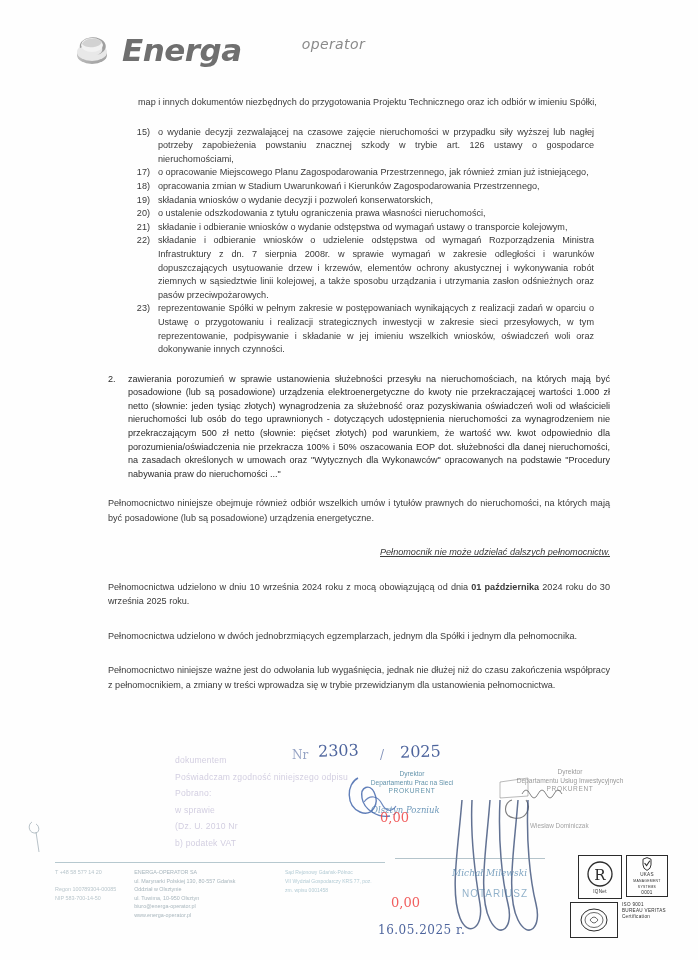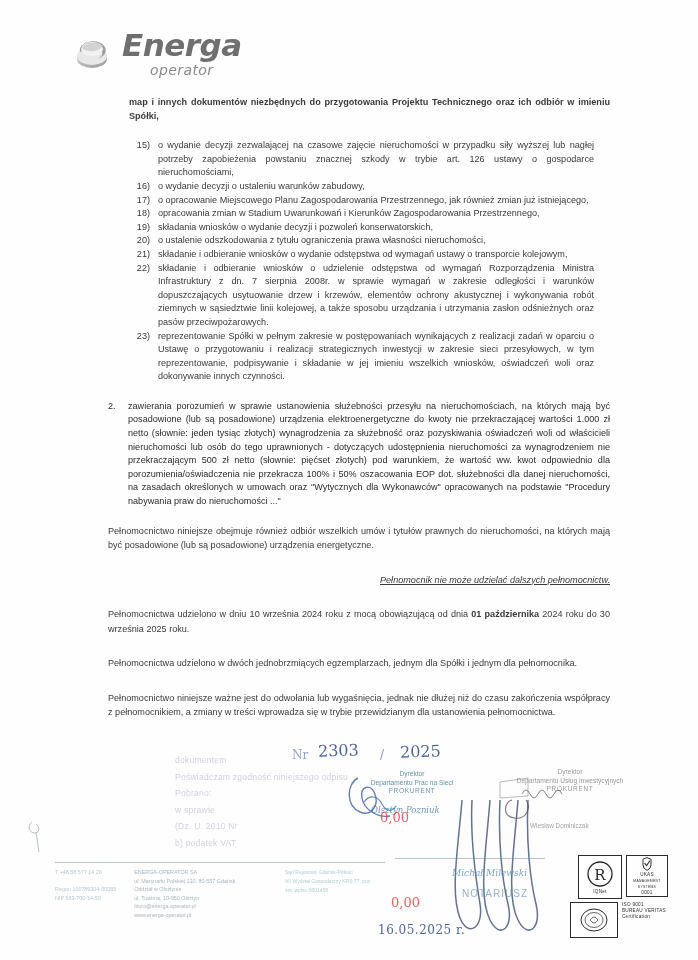--- a/index.html
+++ b/index.html
@@ -6,21 +6,21 @@
   body{
     width:698px;height:960px;position:relative;overflow:hidden;
     font-family:"Liberation Sans", sans-serif;
     color:#2b2b2b;
   }
   .page{position:absolute;inset:0;background:#fefefe;}
 
   
   .logo-block{position:absolute;left:72px;top:30px;display:flex;align-items:center;gap:10px;}
   .logo-mark{width:40px;height:40px;position:relative;flex:none;}
-  .logo-text{display:flex;flex-direction:column;line-height:1;}
+  .logo-text{display:flex;flex-direction:row;line-height:1;gap:32px;}
   .logo-word{
     font-size:31px;font-weight:bold;font-style:italic;letter-spacing:-0.5px;
     color:#6f6f6f;font-family:"DejaVu Sans", sans-serif;
   }
   .logo-sub{
     font-size:14px;color:#8a8a8a;font-style:italic;margin-top:2px;margin-left:28px;
     font-family:"DejaVu Sans", sans-serif;letter-spacing:0.4px;
   }
 
   
@@ -29,21 +29,21 @@
     font-size:9.1px;line-height:13.6px;text-align:justify;color:#3a3a3a;
     margin:0;
   }
   .num-list{list-style:none;margin:16px;padding:0;}
   .li{display:flex;margin:0;}
   .li .marker{
     width:26px;flex:none;text-align:right;padding-right:8px;
     font-size:9.1px;line-height:13.6px;color:#3a3a3a;
   }
   .li .content{flex:1;font-size:9.1px;line-height:13.6px;text-align:justify;color:#3a3a3a;}
-  .cont-indent{margin-left:21px;font-weight:bold;}
+  .cont-indent{margin-left:30px;}
 
   .para-block{margin-top:11px;}
   .para-2{display:flex;}
   .para-2 .marker{width:20px;flex:none;font-size:9.1px;line-height:13.6px;}
   .para-2 .content{flex:1;font-size:9.1px;line-height:13.6px;text-align:justify;}
 
   .free-p{margin-top:15px;font-size:9.1px;line-height:14.5px;text-align:justify;color:#3a3a3a;}
   .underline{text-decoration:underline;}
   .b{font-weight:bold;}
 
@@ -127,24 +127,20 @@
   </div>
 
   <div class="body">
 
     <p class="p cont-indent">map i innych dokumentów niezbędnych do przygotowania Projektu Technicznego oraz ich odbiór w imieniu Spółki,</p>
 
     <ul class="num-list">
       <li class="li">
         <span class="marker">15)</span>
         <span class="content">o wydanie decyzji zezwalającej na czasowe zajęcie nieruchomości w przypadku siły wyższej lub nagłej potrzeby zapobieżenia powstaniu znacznej szkody w trybie art. 126 ustawy o gospodarce nieruchomościami,</span>
-      </li>
-      <li class="li">
-        <span class="marker">16)</span>
-        <span class="content">o wydanie decyzji o ustaleniu warunków zabudowy,</span>
       </li>
       <li class="li">
         <span class="marker">17)</span>
         <span class="content">o opracowanie Miejscowego Planu Zagospodarowania Przestrzennego, jak również zmian już istniejącego,</span>
       </li>
       <li class="li">
         <span class="marker">18)</span>
         <span class="content">opracowania zmian w Stadium Uwarunkowań i Kierunków Zagospodarowania Przestrzennego,</span>
       </li>
       <li class="li">

